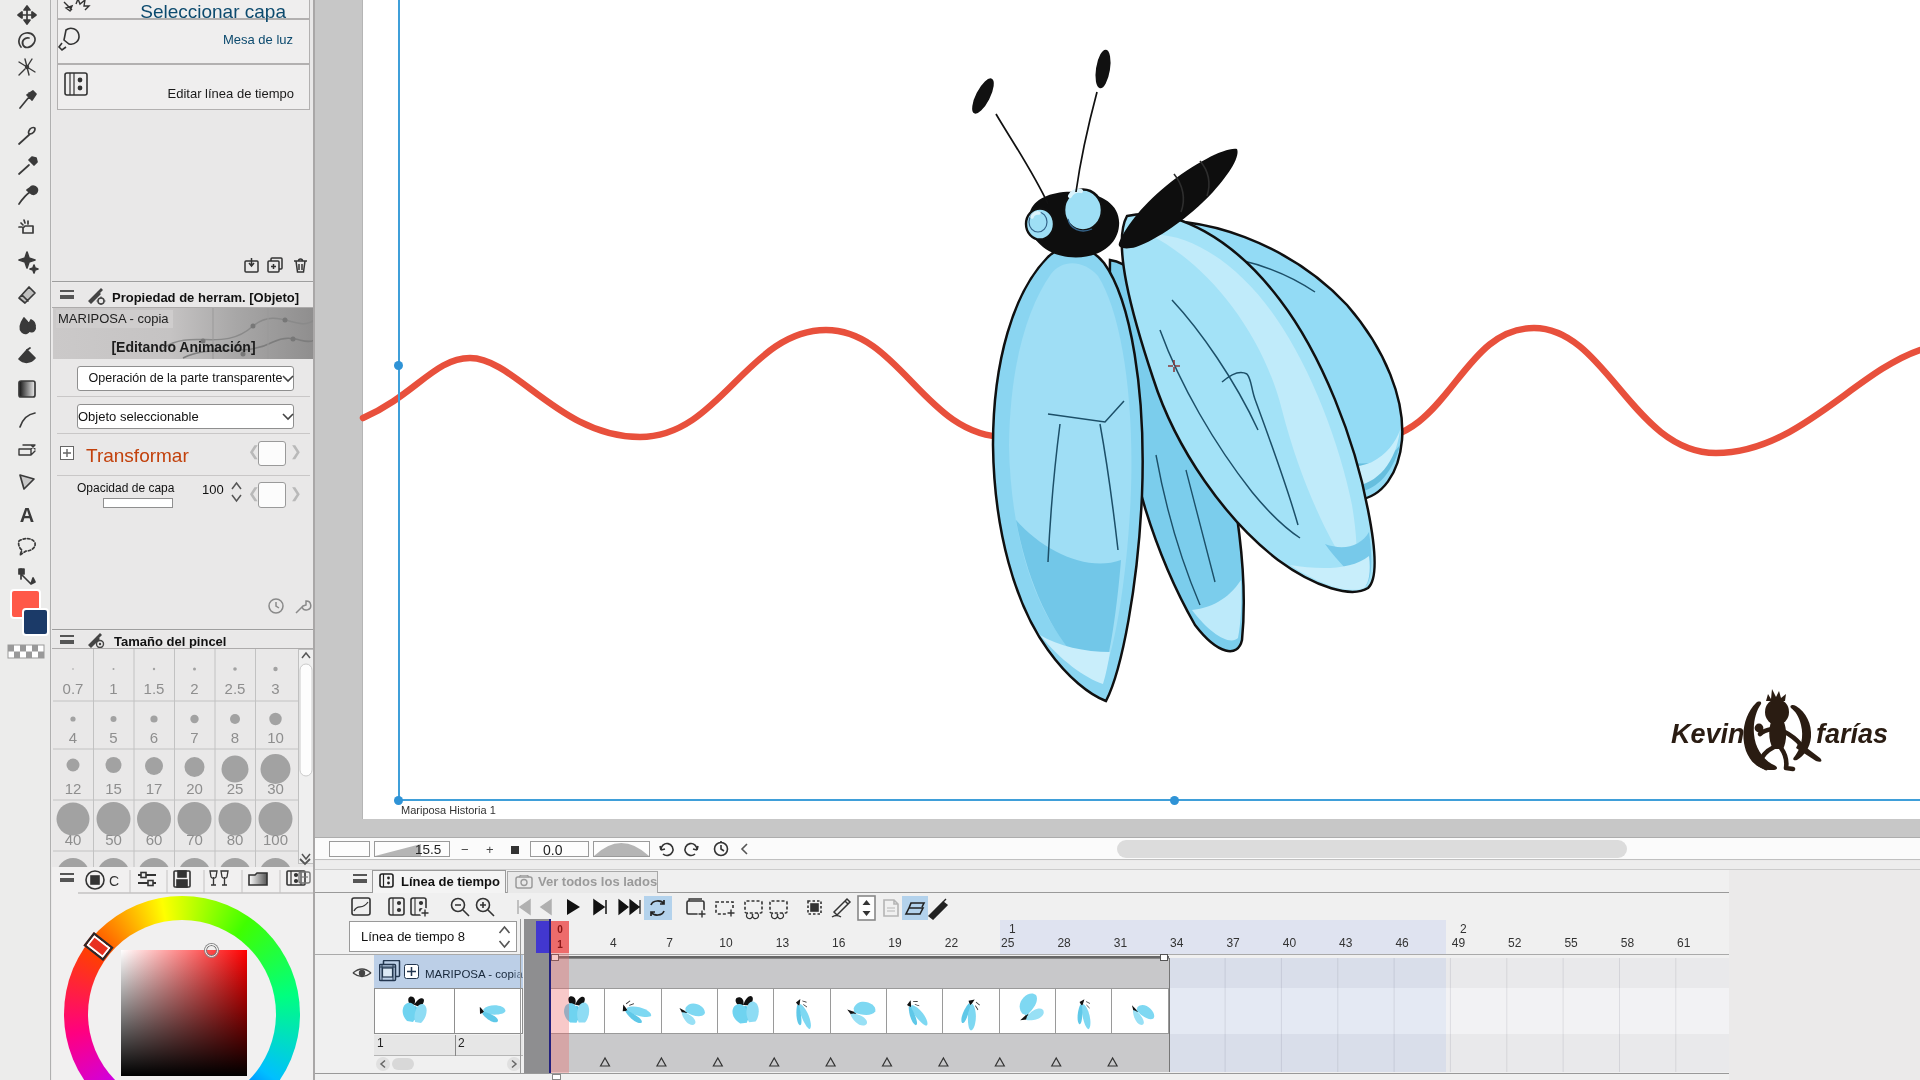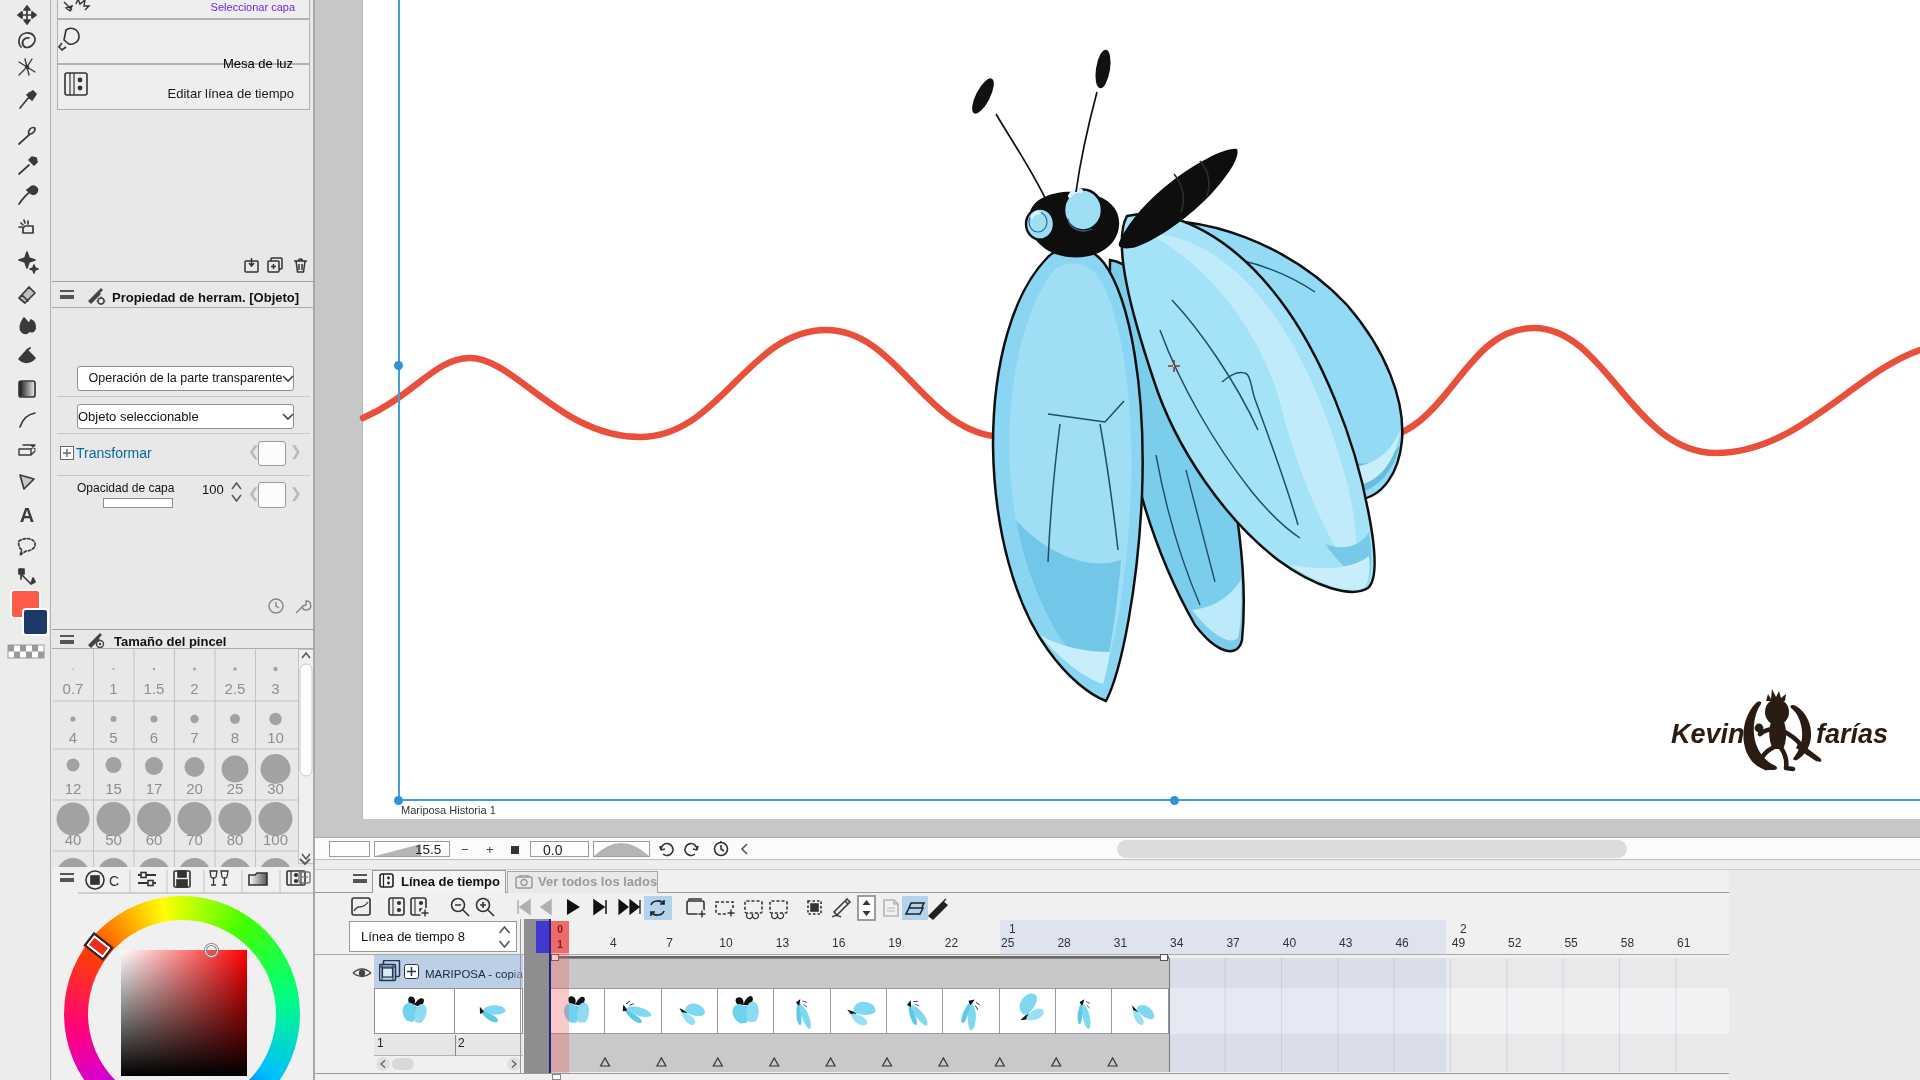--- a/index.html
+++ b/index.html
@@ -210,22 +210,22 @@
         <rect x="6" y="6.5" width="6" height="6.5" fill="#999"></rect>
         <rect x="18" y="6.5" width="6" height="6.5" fill="#999"></rect>
         <rect x="30" y="6.5" width="6" height="6.5" fill="#999"></rect>
       </g>
 </svg>
 </div>
 <div class="abs panel" id="subtool" style="top:0;height:282px">
  <div style="position:absolute;left:5px;top:-26px;width:253px;height:45px;background:#efeeee;border:1px solid #b2b0b0"></div>
  <div style="position:absolute;left:5px;top:19px;width:253px;height:45px;background:#efeeee;border:1px solid #b2b0b0"></div>
  <div style="position:absolute;left:5px;top:64px;width:253px;height:46px;background:#efeeee;border:1px solid #b2b0b0"></div>
- <div style="position:absolute;right:20px;top:1px;font-size:11px;color:#6d28d9">Seleccionar capa</div>
- <div style="position:absolute;right:22px;top:56px;font-size:13px;color:#000000">Mesa de luz</div>
+ <div style="position:absolute;right:29px;top:1px;font-size:19px;color:#0c4a6e">Seleccionar capa</div>
+ <div style="position:absolute;right:22px;top:32px;font-size:13px;color:#0c4a6e">Mesa de luz</div>
  <div style="position:absolute;right:21px;top:86px;font-size:13px;color:#1a1a1a">Editar línea de tiempo</div>
  <svg width="263" height="282" style="position:absolute;left:0;top:0">
   <g stroke="#333" stroke-width="1.6" fill="none">
    <path d="M12,2 l8,8 M20,6 l-2,5 -4,-3z M24,4 l2,-5 2,5 5,-4 -1,6 5,0 -4,4" stroke-width="1.4"></path>
    <path d="M14,30 a8,8 0 1,1 3,14 l-5,-4z M10,43 l-3,4 3,3 4,-3"></path>
    <rect x="13" y="73" width="22" height="22" rx="2"></rect>
         <path d="M18,73 v22 M22,73 v22" stroke-width="1.2"></path>
         <circle cx="28" cy="80" r="1.6" fill="#333"></circle>
         <circle cx="28" cy="88" r="1.6" fill="#333"></circle>
   </g>
@@ -247,35 +247,49 @@
 </div>
 <div class="abs panel" id="prop" style="top:283px;height:347px">
  <div class="hamb" style="left:8px;top:7px"></div>
  <svg width="20" height="18" style="position:absolute;left:34px;top:4px">
       <path d="M2,14 L12,4 l3,3 -10,10z M12,4 l3,-3 2,2 -3,3" fill="#444"></path>
       <circle cx="15" cy="14" r="3" fill="none" stroke="#444" stroke-width="1.5"></circle>
       <path d="M15,9.5v2 M15,16.5v2 M10.5,14h2 M17.5,14h2" stroke="#444" stroke-width="1.2"></path>
     </svg>
  <div style="position:absolute;left:60px;top:7px;font-size:13px;font-weight:bold;color:#111">Propiedad de herram. [Objeto]</div>
  <div style="position:absolute;left:0px;top:24px;width:263px;height:1px;background:#adabab"></div>
+ <div id="banner" style="position:absolute;left:1px;top:25px;width:261px;height:51px;background:linear-gradient(to right,#cbc9c9 0%,#c5c3c3 45%,#a8a7a7 70%,#8f8e8e 100%)">
+  <svg width="261" height="51" style="position:absolute;left:0;top:0">
+   <path d="M110,40 C140,20 170,45 200,18 C225,-2 245,25 261,12" stroke="#8a8a8a" stroke-width="1.5" fill="none"></path>
+   <path d="M130,50 C160,35 190,50 220,34 C240,24 252,38 261,32" stroke="#7d7d7d" stroke-width="1.5" fill="none"></path>
+   <circle cx="150" cy="33" r="2.5" fill="#777"></circle>
+        <circle cx="200" cy="18" r="2.5" fill="#777"></circle>
+        <circle cx="232" cy="12" r="2.5" fill="#777"></circle>
+        <circle cx="190" cy="46" r="2.5" fill="#777"></circle>
+        <circle cx="240" cy="31" r="2.5" fill="#777"></circle>
+   <path d="M160,0 v51 M215,0 v51" stroke="#9a9999" stroke-width="1"></path>
+  </svg>
+  <div style="position:absolute;left:3px;top:2px;font-size:13px;color:#222;background:#cfcdcd;padding:1px 4px 2px 2px">MARIPOSA - copia</div>
+  <div style="position:absolute;left:0;right:0;top:31px;text-align:center;font-size:14px;font-weight:bold;color:#1c1c1c">[Editando Animación]</div>
+ </div>
  <div style="position:absolute;left:25px;top:83px;width:217px;height:25px;background:#fff;border:1px solid #8f8f8f;border-radius:3px;font-size:12.5px;color:#111;text-align:center;line-height:23px">Operación de la parte transparente</div>
  <svg width="12" height="8" style="position:absolute;left:230px;top:92px">
       <path d="M1,1 l5,5 5,-5" stroke="#444" stroke-width="1.6" fill="none"></path>
     </svg>
  <div style="position:absolute;left:5px;top:113px;width:253px;height:1px;background:#c9c7c7"></div>
  <div style="position:absolute;left:25px;top:121px;width:217px;height:25px;background:#fff;border:1px solid #8f8f8f;border-radius:3px;font-size:13px;color:#111;text-align:left;line-height:23px">Objeto seleccionable</div>
  <svg width="12" height="8" style="position:absolute;left:230px;top:130px">
       <path d="M1,1 l5,5 5,-5" stroke="#444" stroke-width="1.6" fill="none"></path>
     </svg>
  <div style="position:absolute;left:5px;top:150px;width:253px;height:1px;background:#c9c7c7"></div>
  <svg width="14" height="14" style="position:absolute;left:8px;top:163px">
       <rect x="0.5" y="0.5" width="13" height="13" fill="#fff" stroke="#666"></rect>
       <path d="M7,3v8 M3,7h8" stroke="#666" stroke-width="1.4"></path>
     </svg>
- <div style="position:absolute;left:24px;top:162px;font-size:14px;color:#0369a1">Transformar</div>
+ <div style="position:absolute;left:34px;top:162px;font-size:19px;color:#c2410c">Transformar</div>
  <div style="position:absolute;left:196px;top:160px;color:#b9b9b9;font-size:14px">❮</div>
  <div style="position:absolute;left:206px;top:158px;width:28px;height:25px;background:#fcfcfc;border:1px solid #9a9a9a;border-radius:3px"></div>
  <div style="position:absolute;left:238px;top:160px;color:#b9b9b9;font-size:14px">❯</div>
  <div style="position:absolute;left:5px;top:192px;width:253px;height:1px;background:#c9c7c7"></div>
  <div style="position:absolute;left:25px;top:198px;font-size:12px;color:#111">Opacidad de capa</div>
  <div style="position:absolute;left:51px;top:215px;width:70px;height:10px;background:#fff;border:1px solid #8f8f8f"></div>
  <div style="position:absolute;left:150px;top:199px;font-size:13px;color:#111">100</div>
  <svg width="11" height="22" style="position:absolute;left:179px;top:198px">
       <path d="M1,8 l4.5,-6 4.5,6" fill="none" stroke="#555" stroke-width="1.5"></path>
       <path d="M1,14 l4.5,6 4.5,-6" fill="none" stroke="#555" stroke-width="1.5"></path>

